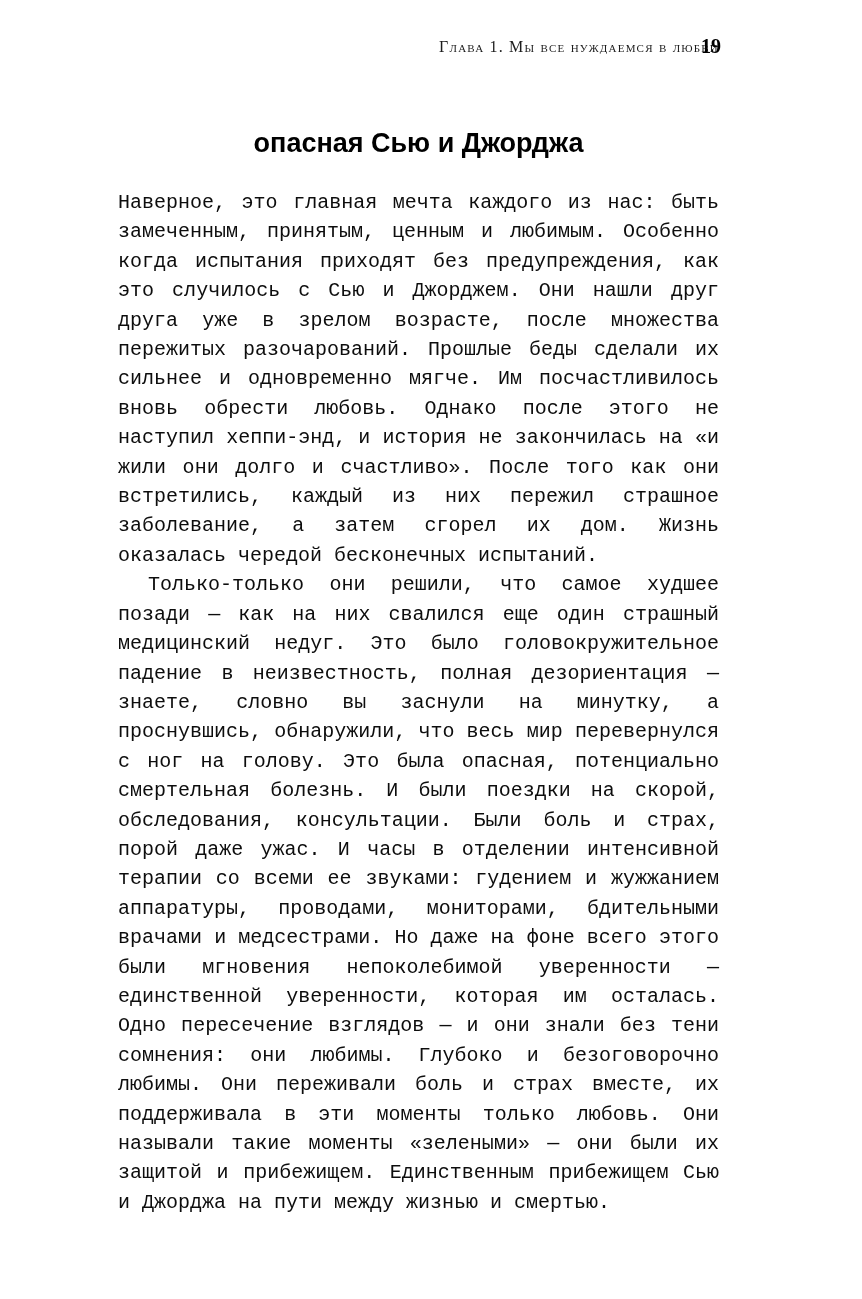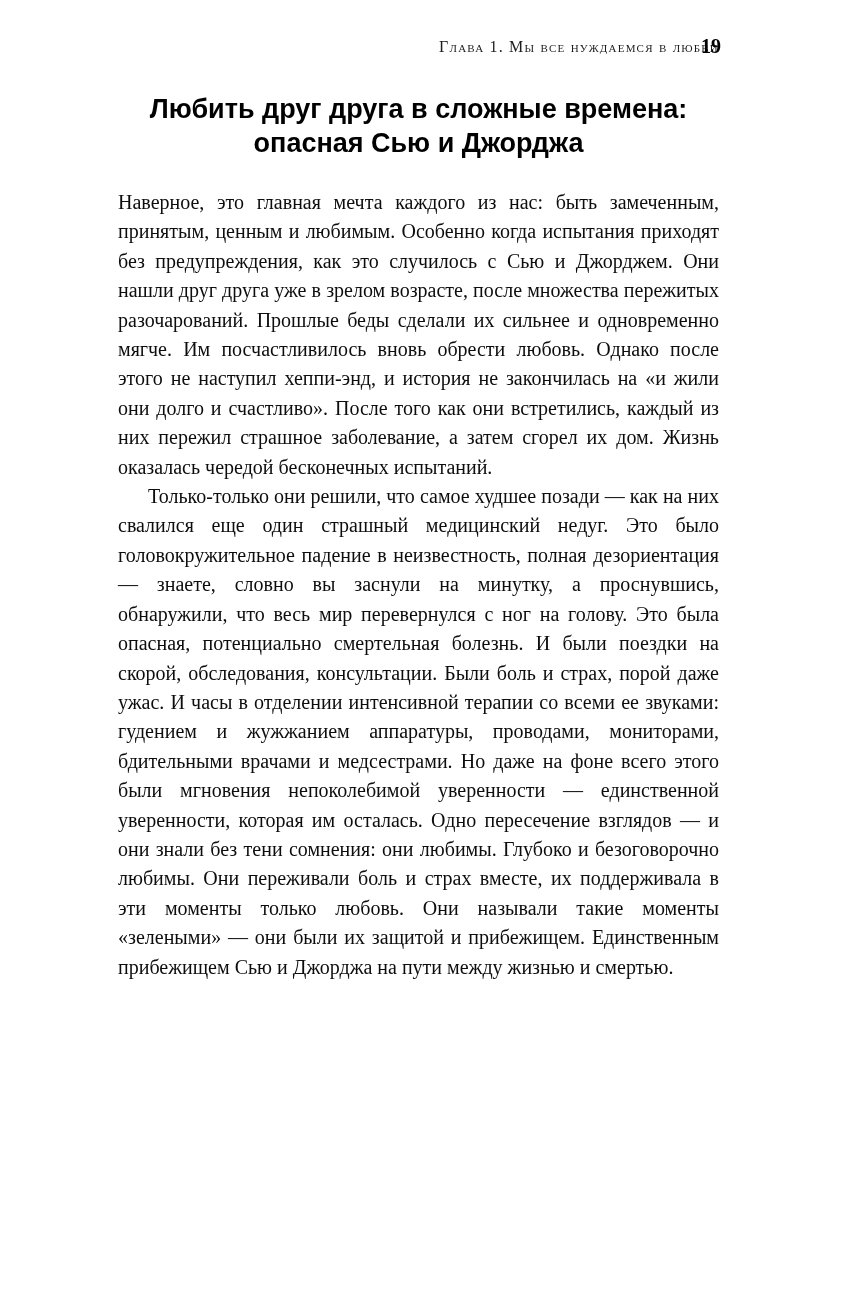--- a/index.html
+++ b/index.html
@@ -47,21 +47,21 @@
     margin: 36px 0 0 0;
     text-align: center;
     font-family: "Liberation Sans", "DejaVu Sans", sans-serif;
     font-weight: 700;
     font-size: 27px;
     line-height: 34px;
     color: #000000;
   }
   .body-copy {
     margin-top: 28px;
-    font-family: Liberation Serif, serif;
+    font-family: Liberation Mono, monospace;
     font-size: 20px;
     line-height: 29.4px;
     text-align: justify;
     color: #0d0d0d;
   }
   .body-copy p {
     margin: 0;
     padding: 0;
   }
   .body-copy p.indented {
@@ -73,21 +73,21 @@
 
 <div class="page">
   <div class="text-block">
 
     <div class="running-head">
       <span>Глава 1. Мы все нуждаемся в любви</span>
       <span class="page-number">19</span>
     </div>
 
     <h1 class="section-heading">
-      <span>Любить друг друга в сложные времена:</span><br>
+      <br>
       <span>опасная Сью и Джорджа</span>
     </h1>
 
     <div class="body-copy">
       <p>Наверное, это главная мечта каждого из нас: быть замеченным, принятым, ценным и любимым. Особенно когда испытания приходят без предупреждения, как это случилось с Сью и Джорджем. Они нашли друг друга уже в зрелом возрасте, после множества пережитых разочарований. Прошлые беды сделали их сильнее и одновременно мягче. Им посчастливилось вновь обрести любовь. Однако после этого не наступил хеппи-энд, и история не закончилась на «и жили они долго и счастливо». После того как они встретились, каждый из них пережил страшное заболевание, а затем сгорел их дом. Жизнь оказалась чередой бесконечных испытаний.</p>
       <p class="indented">Только-только они решили, что самое худшее позади — как на них свалился еще один страшный медицинский недуг. Это было головокружительное падение в неизвестность, полная дезориентация — знаете, словно вы заснули на минутку, а проснувшись, обнаружили, что весь мир перевернулся с ног на голову. Это была опасная, потенциально смертельная болезнь. И были поездки на скорой, обследования, консультации. Были боль и страх, порой даже ужас. И часы в отделении интенсивной терапии со всеми ее звуками: гудением и жужжанием аппаратуры, проводами, мониторами, бдительными врачами и медсестрами. Но даже на фоне всего этого были мгновения непоколебимой уверенности — единственной уверенности, которая им осталась. Одно пересечение взглядов — и они знали без тени сомнения: они любимы. Глубоко и безоговорочно любимы. Они переживали боль и страх вместе, их поддерживала в эти моменты только любовь. Они называли такие моменты «зелеными» — они были их защитой и прибежищем. Единственным прибежищем Сью и Джорджа на пути между жизнью и смертью.</p>
     </div>
 
   </div>
 </div>

